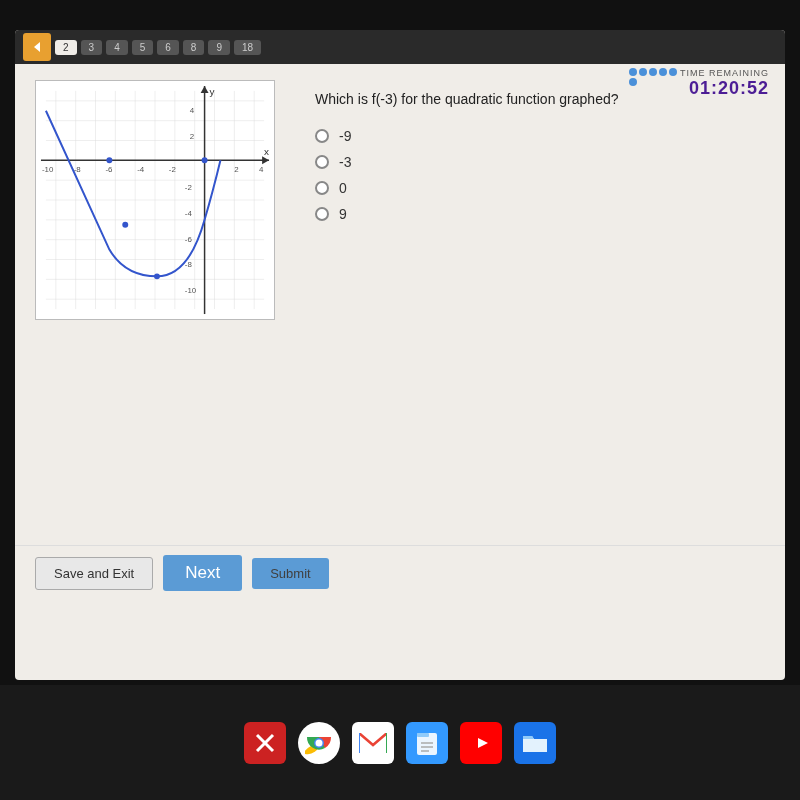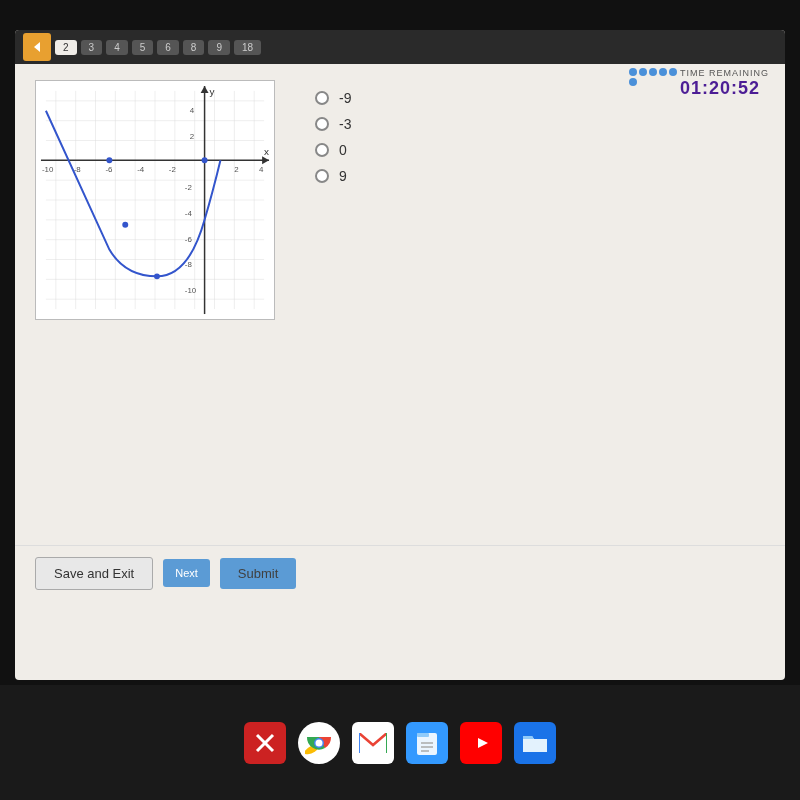--- a/index.html
+++ b/index.html
@@ -67,21 +67,21 @@
       align-items: center;
       justify-content: center;
       cursor: pointer;
     }
 
     
     .timer-area {
       position: absolute;
       top: 34px;
       right: 8px;
-      text-align: left;
+      text-align: right;
       padding: 4px 8px;
       background: transparent;
     }
 
     .timer-label {
       font-size: 9px;
       color: #555;
       letter-spacing: 1px;
       text-transform: uppercase;
     }
@@ -211,22 +211,22 @@
       padding: 8px 18px;
       font-size: 13px;
       border-radius: 3px;
       cursor: pointer;
     }
 
     .btn-next {
       background: #5b9bd5;
       color: #fff;
       border: none;
-      padding: 8px 12px;
-      font-size: 11px;
+      padding: 8px 22px;
+      font-size: 17px;
       border-radius: 3px;
       cursor: pointer;
     }
 
     .btn-submit {
       background: #5b9bd5;
       color: #404040;
       border: none;
       padding: 8px 18px;
       font-size: 13px;
@@ -396,20 +396,21 @@
             <circle class="dot" cx="74" cy="80" r="3"></circle>
 
             <circle class="dot" cx="170" cy="80" r="3"></circle>
 
             <circle class="dot" cx="90" cy="145" r="3"></circle>
           </svg>
         </div>
       </div>
 
       <div class="question-section">
+        <div class="question-text">Which is f(-3) for the quadratic function graphed?</div>
 
         <div class="answer-options">
           <div class="answer-option">
             <div class="radio-circle"></div>
             <span class="option-text">-9</span>
           </div>
           <div class="answer-option">
             <div class="radio-circle"></div>
             <span class="option-text">-3</span>
           </div>

